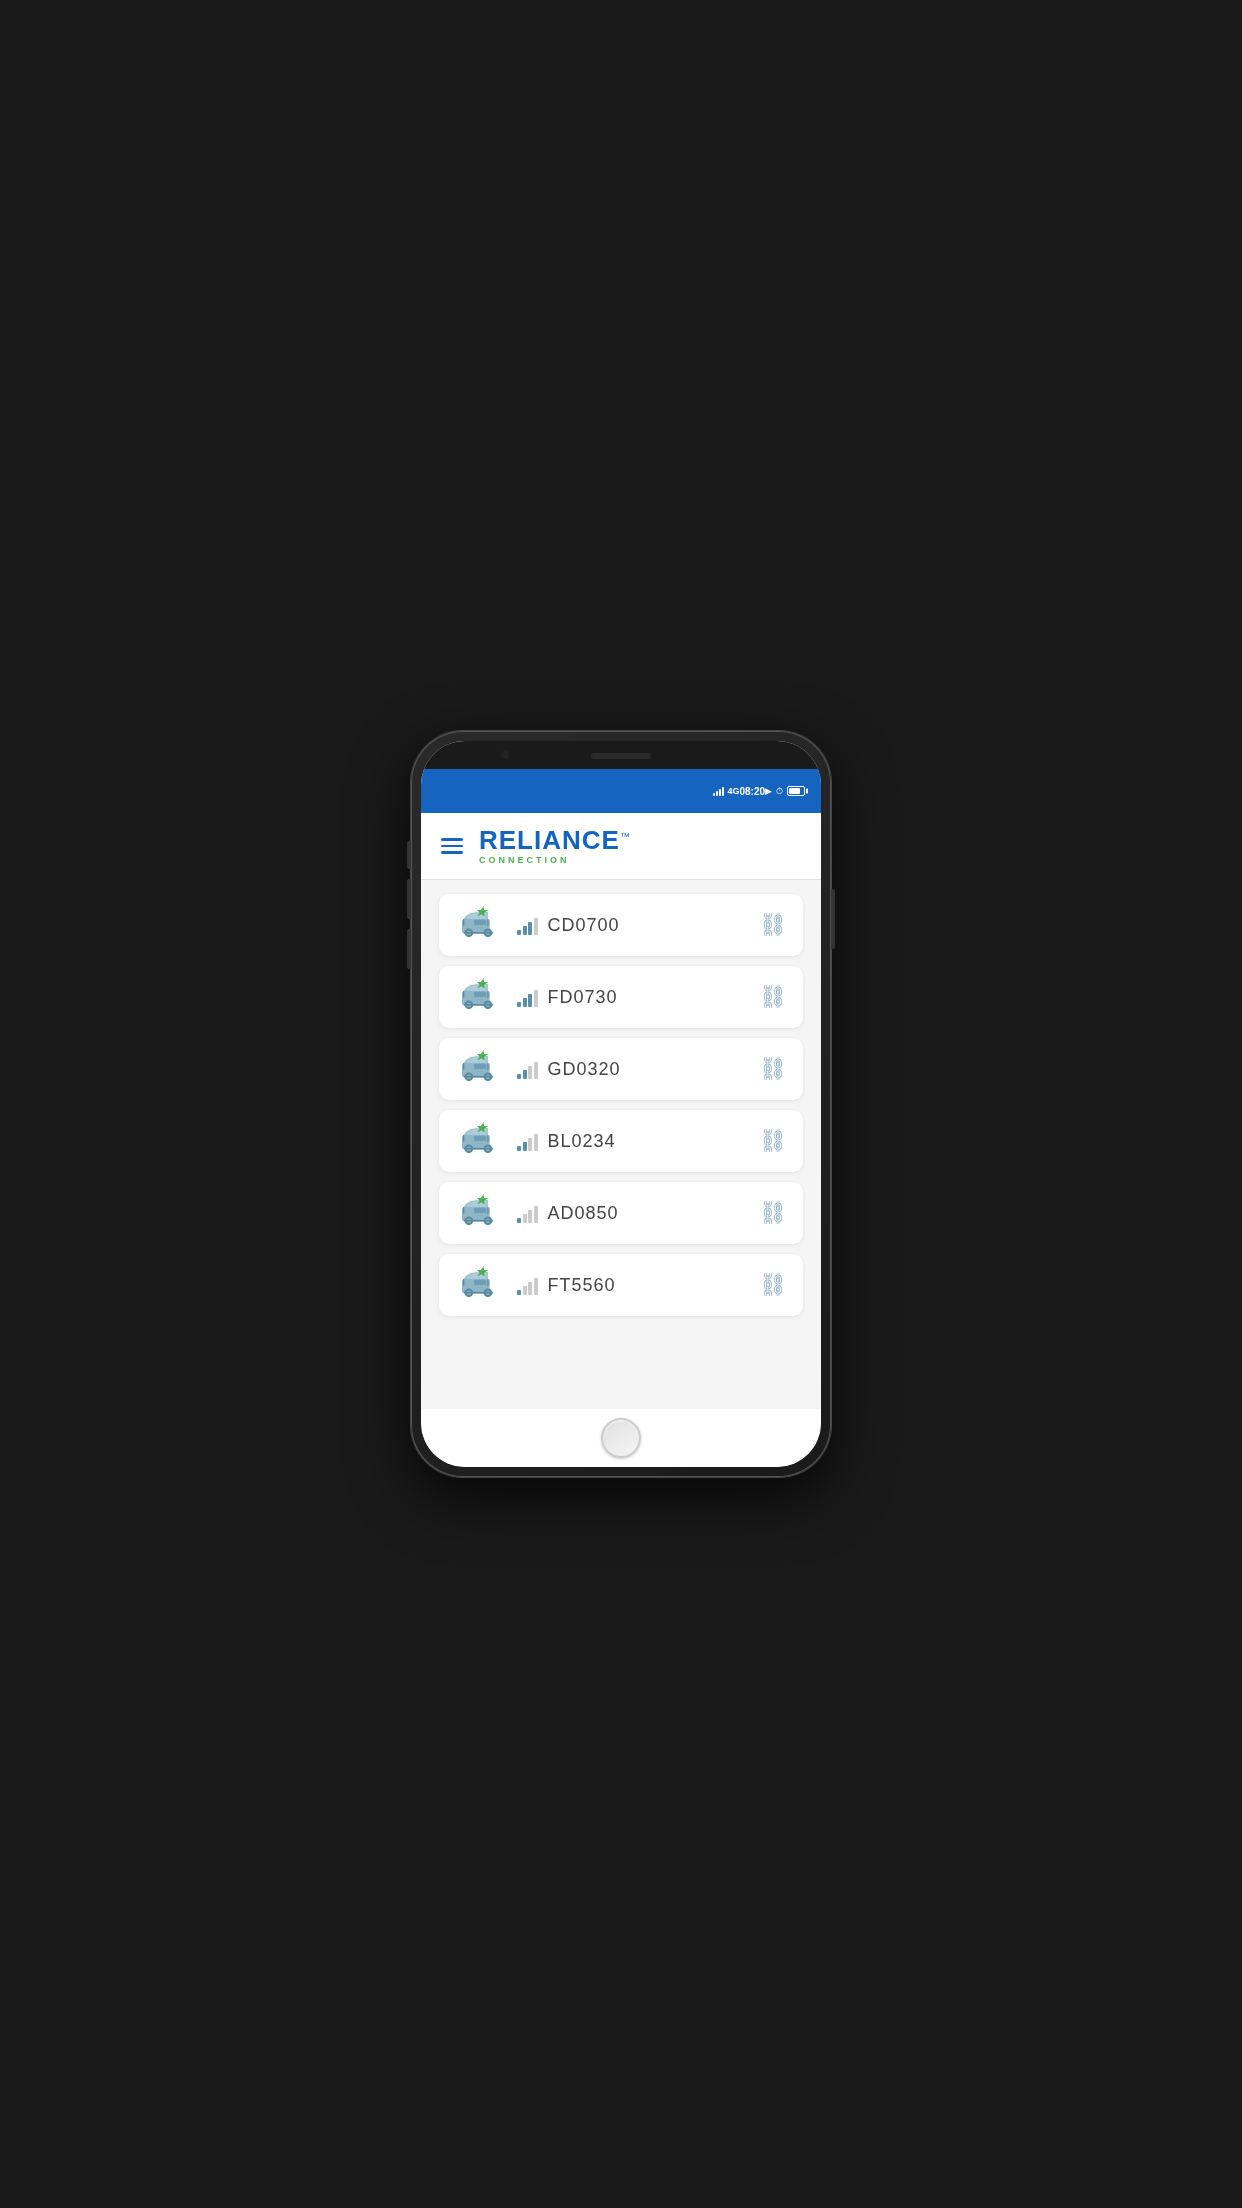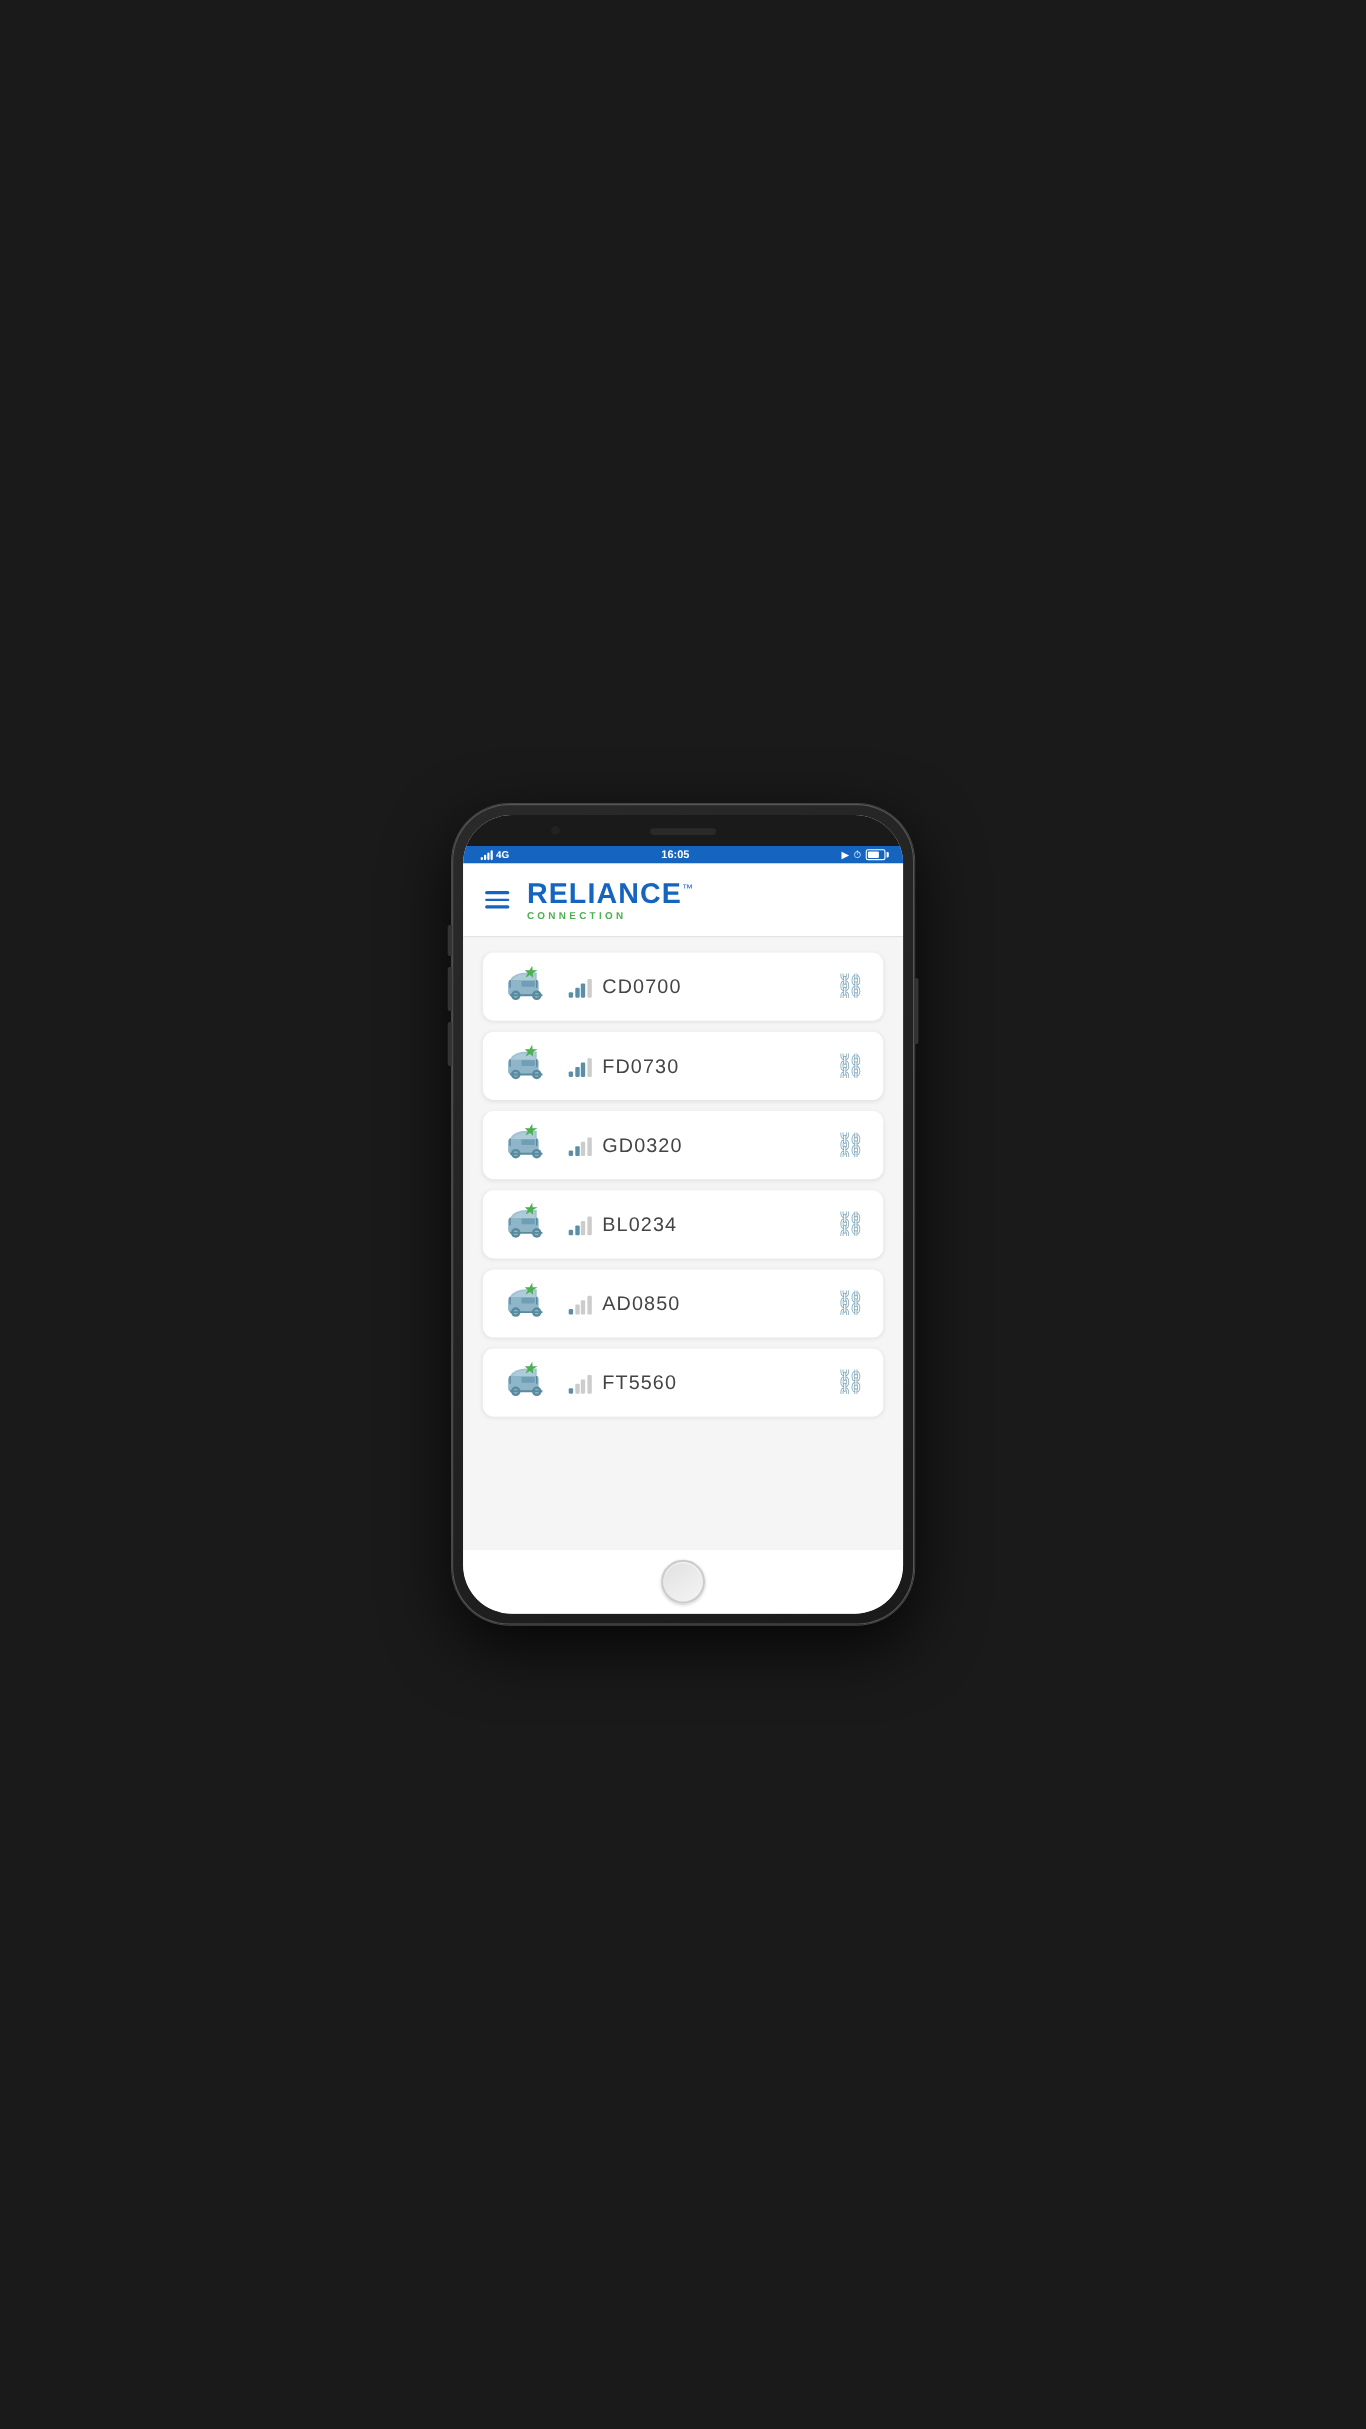--- a/index.html
+++ b/index.html
@@ -101,24 +101,24 @@
       background: #222;
       border-radius: 50%;
       position: absolute;
       top: 10px;
       left: 80px;
     }
 
     
     .status-bar {
       background: #1565c0;
-      height: 16px;
-      display: flex;
-      align-items: center;
-      justify-content: space-between;
+      height: 44px;
+      display: flex;
+      align-items: center;
+      justify-content: flex-end;
       padding: 0 16px;
       flex-shrink: 0;
     }
 
     .status-left {
       display: flex;
       align-items: center;
       gap: 3px;
       color: white;
       font-size: 9px;
@@ -378,21 +378,21 @@
     <div class="status-bar">
       <div class="status-left">
         <div class="signal-bars">
           <div class="signal-bar" style="height:3px;"></div>
           <div class="signal-bar" style="height:5px;"></div>
           <div class="signal-bar" style="height:7px;"></div>
           <div class="signal-bar" style="height:9px;"></div>
         </div>
         <span>4G</span>
       </div>
-      <div class="status-center">16:05</div>
+      <div class="status-center">08:20</div>
       <div class="status-right">
 
         <span style="font-size:9px;">▶</span>
 
         <span style="font-size:9px;">⏱</span>
         <div class="battery-icon">
           <div class="battery-fill"></div>
         </div>
       </div>
     </div>

